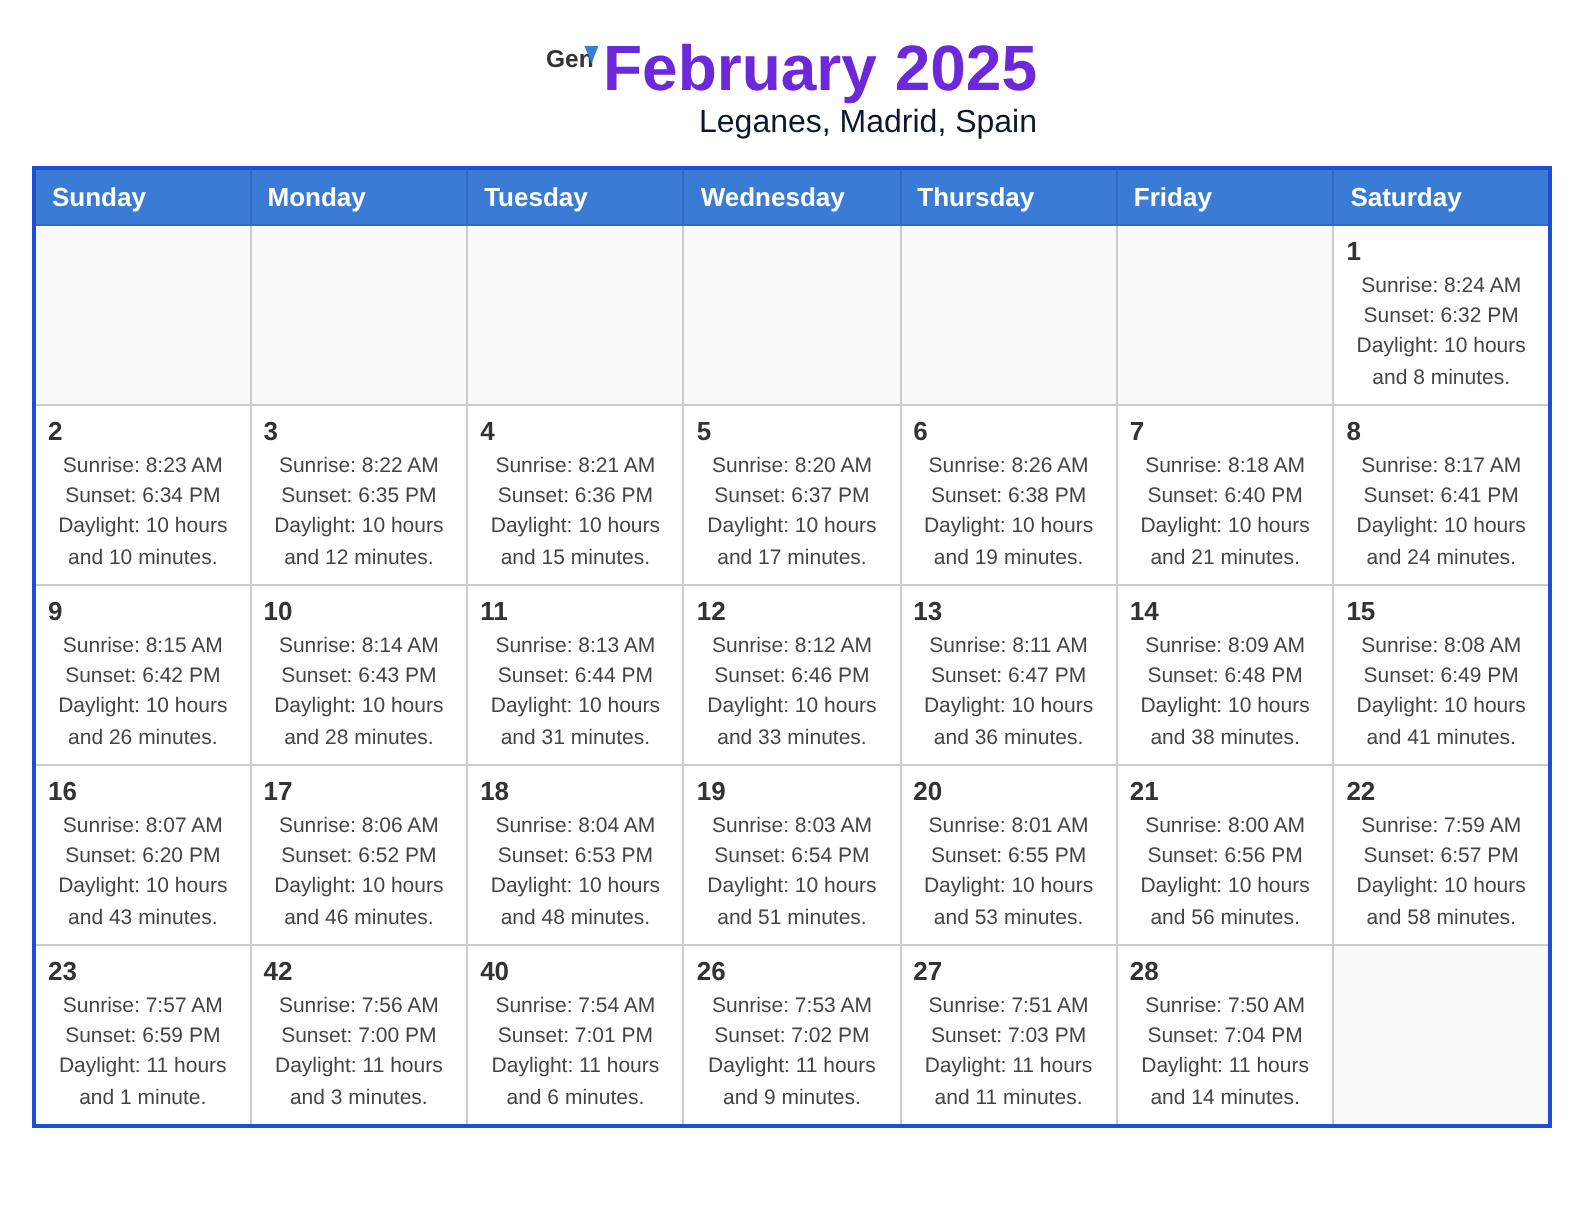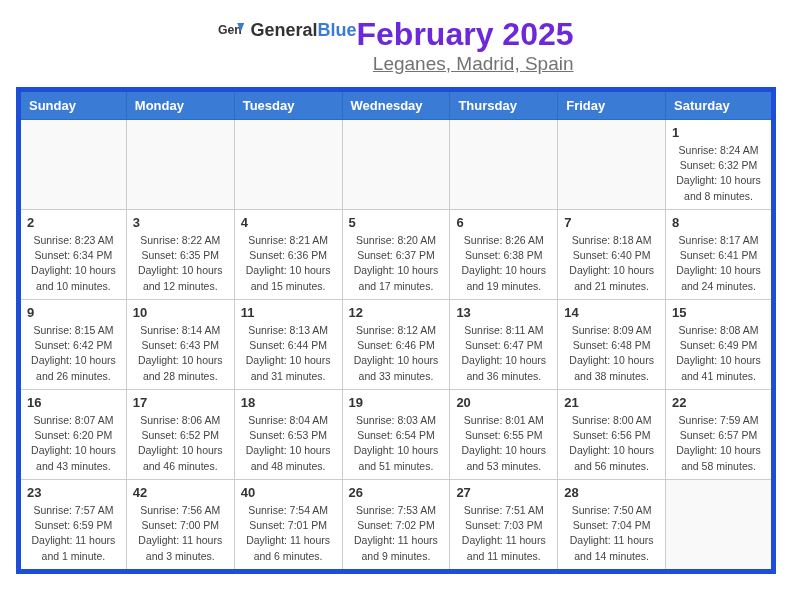--- a/index.html
+++ b/index.html
@@ -37,28 +37,27 @@
     }
     .title-area {
       text-align: right;
     }
     .month-title {
       font-size: 32px;
       font-weight: bold;
       color: #6d28d9;
     }
     .location-title {
-      font-size: 19px;
-      color: #737373;
-      text-decoration: underline;
+      font-size: 16px;
+      color: #0f172a;
     }
     .calendar {
       width: 100%;
       border-collapse: collapse;
-      border: 5px solid #1d4ed8;
+      border: 2px solid #1d4ed8;
     }
     .calendar th {
       background-color: #3a7bd5;
       color: #fff;
       text-align: left;
       padding: 6px 8px;
       font-size: 13px;
       border: 1px solid #2d6bc4;
     }
     .calendar td {
@@ -90,23 +89,20 @@
   </style>
 </head>
 <body>
 
 <div class="header-area">
   <div class="logo">
     <svg class="logo-icon" viewBox="0 0 32 32">
       <text x="0" y="20" font-size="14" font-weight="bold" fill="#333">Gen</text>
       <polygon points="22,8 30,8 26,18" fill="#3a7bd5"></polygon>
     </svg>
-    <div>
-      <span class="logo-text-general">General</span><span class="logo-text-blue">Blue</span>
-    </div>
   </div>
   <div class="title-area">
     <div class="month-title">February 2025</div>
     <div class="location-title">Leganes, Madrid, Spain</div>
   </div>
 </div>
 
 <table class="calendar">
   <thead>
     <tr id="weekday-header">

